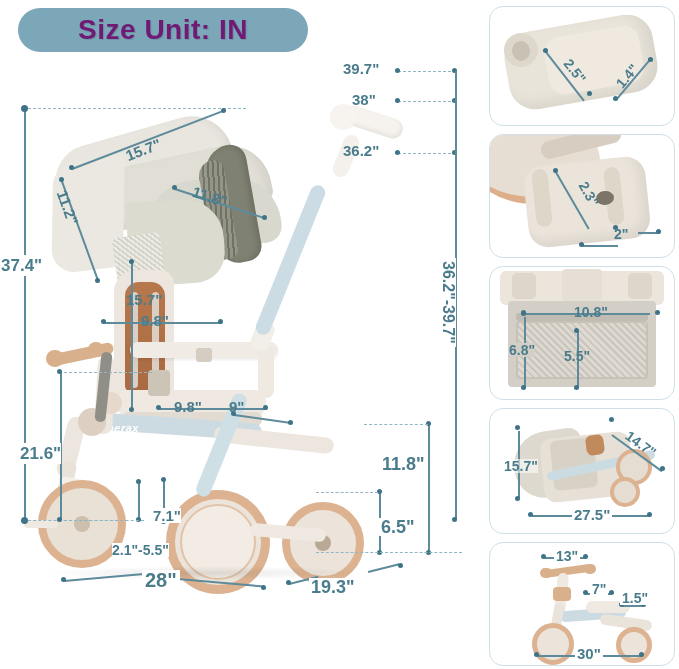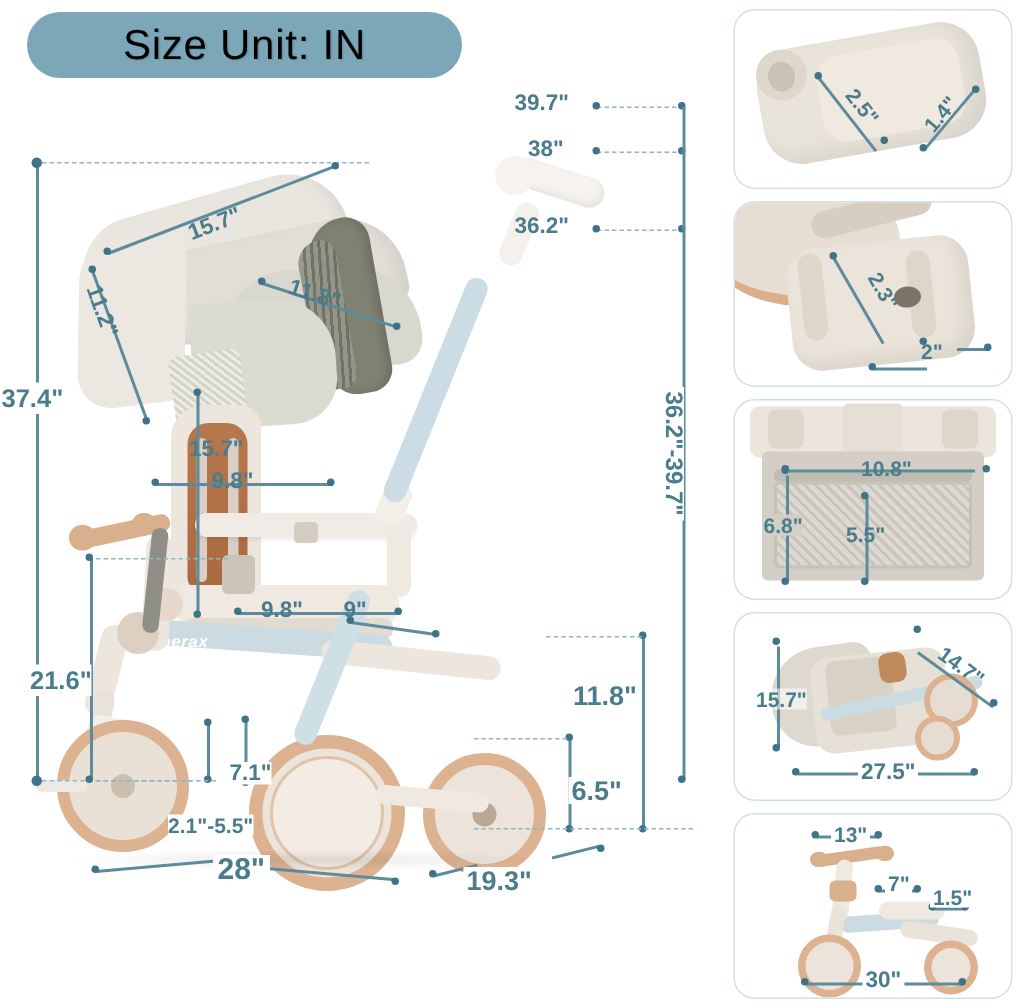--- a/index.html
+++ b/index.html
@@ -12,21 +12,21 @@
   }
   #stage{position:relative;width:679px;height:669px;}
 
   
   #title-banner{
     position:absolute;left:18px;top:8px;width:290px;height:44px;
     background:#7ba7b8;border-radius:22px;
     display:flex;align-items:center;justify-content:center;
   }
   #title-banner .t{
-    color:#000000;font-size:28px;font-weight:normal;letter-spacing:.5px;
+    color:#701a75;font-size:28px;font-weight:bold;letter-spacing:.5px;
     text-shadow:1px 1px 1px rgba(0,0,0,.13);
     font-family:"Liberation Sans",sans-serif;
   }
 
   
   .dim-label{
     position:absolute;color:#4a7c8c;font-weight:bold;
     font-family:"Liberation Sans",sans-serif;white-space:nowrap;
     line-height:1;
   }

